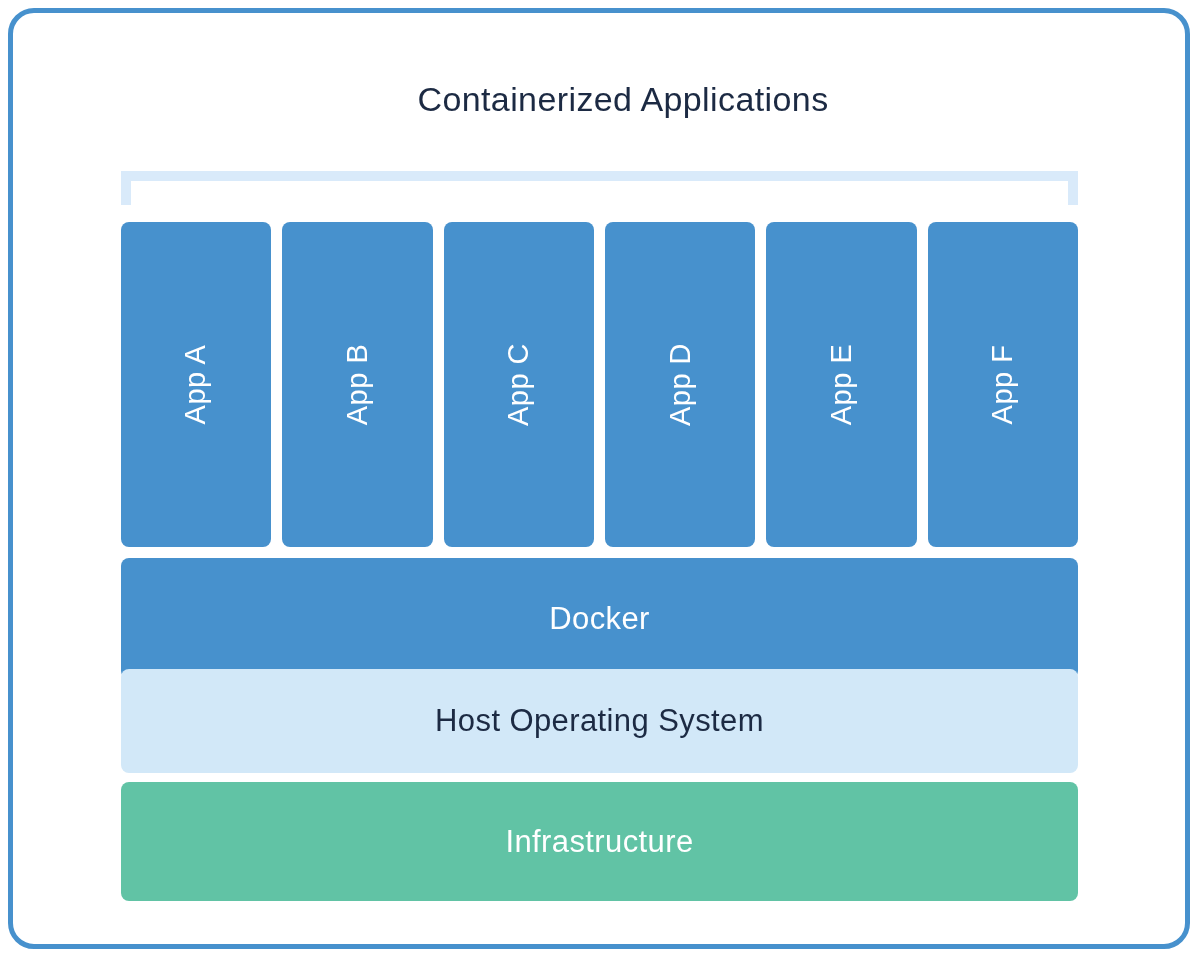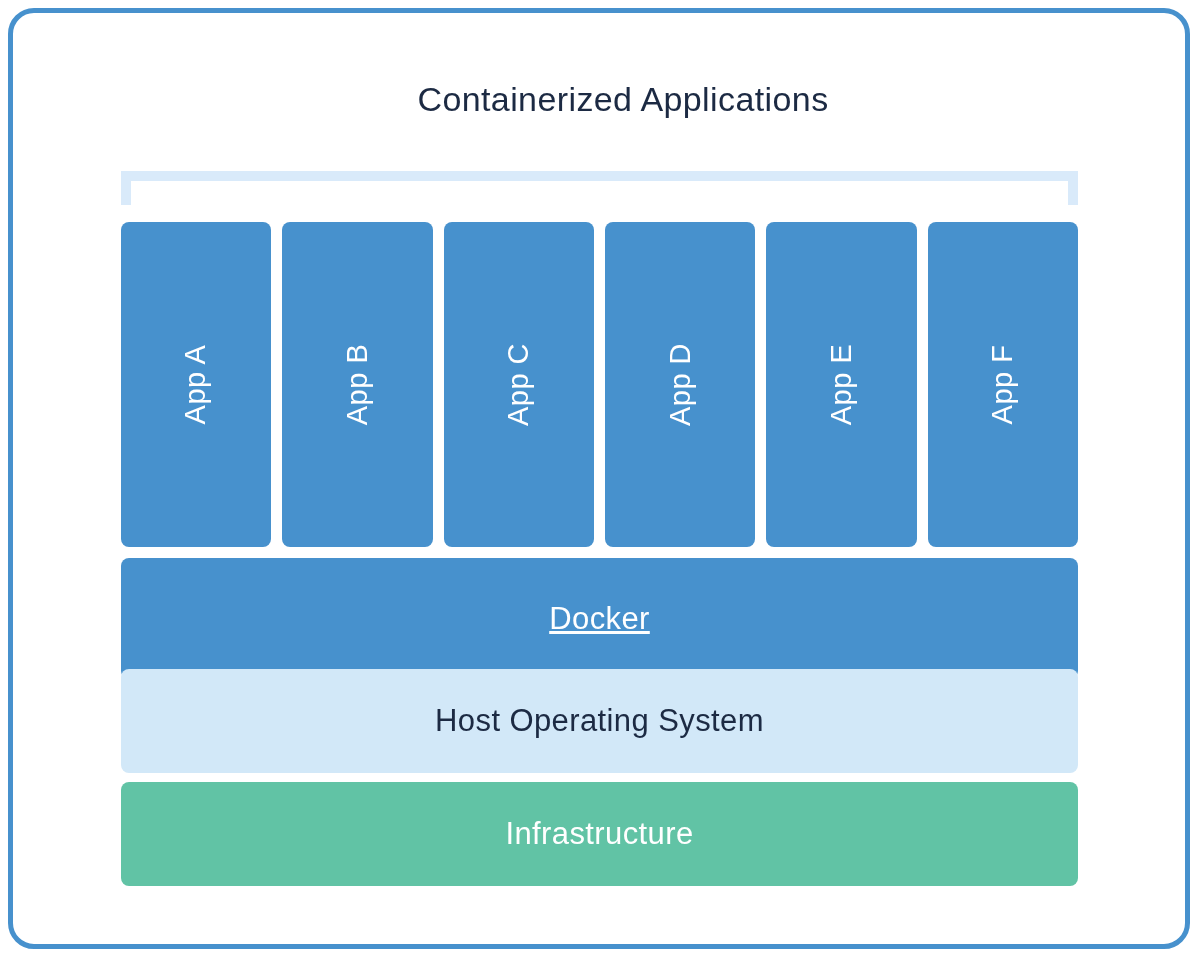--- a/index.html
+++ b/index.html
@@ -77,30 +77,29 @@
     display: flex;
     align-items: center;
     justify-content: center;
     font-size: 31px;
     letter-spacing: 0.4px;
   }
   .layer-docker {
     top: 558px; height: 121px;
     background: var(--accent-blue);
     color: var(--white);
-    text-decoration: underline;
   }
   .layer-host {
     top: 669px; height: 104px;
     background: var(--light-blue);
     color: var(--navy);
     font-weight: 500;
   }
   .layer-infra {
-    top: 782px; height: 104px;
+    top: 782px; height: 119px;
     background: var(--green);
     color: var(--white);
     text-align: right;
   }
 </style>
 </head>
 <body>
 
 <div class="card-border"></div>
 

